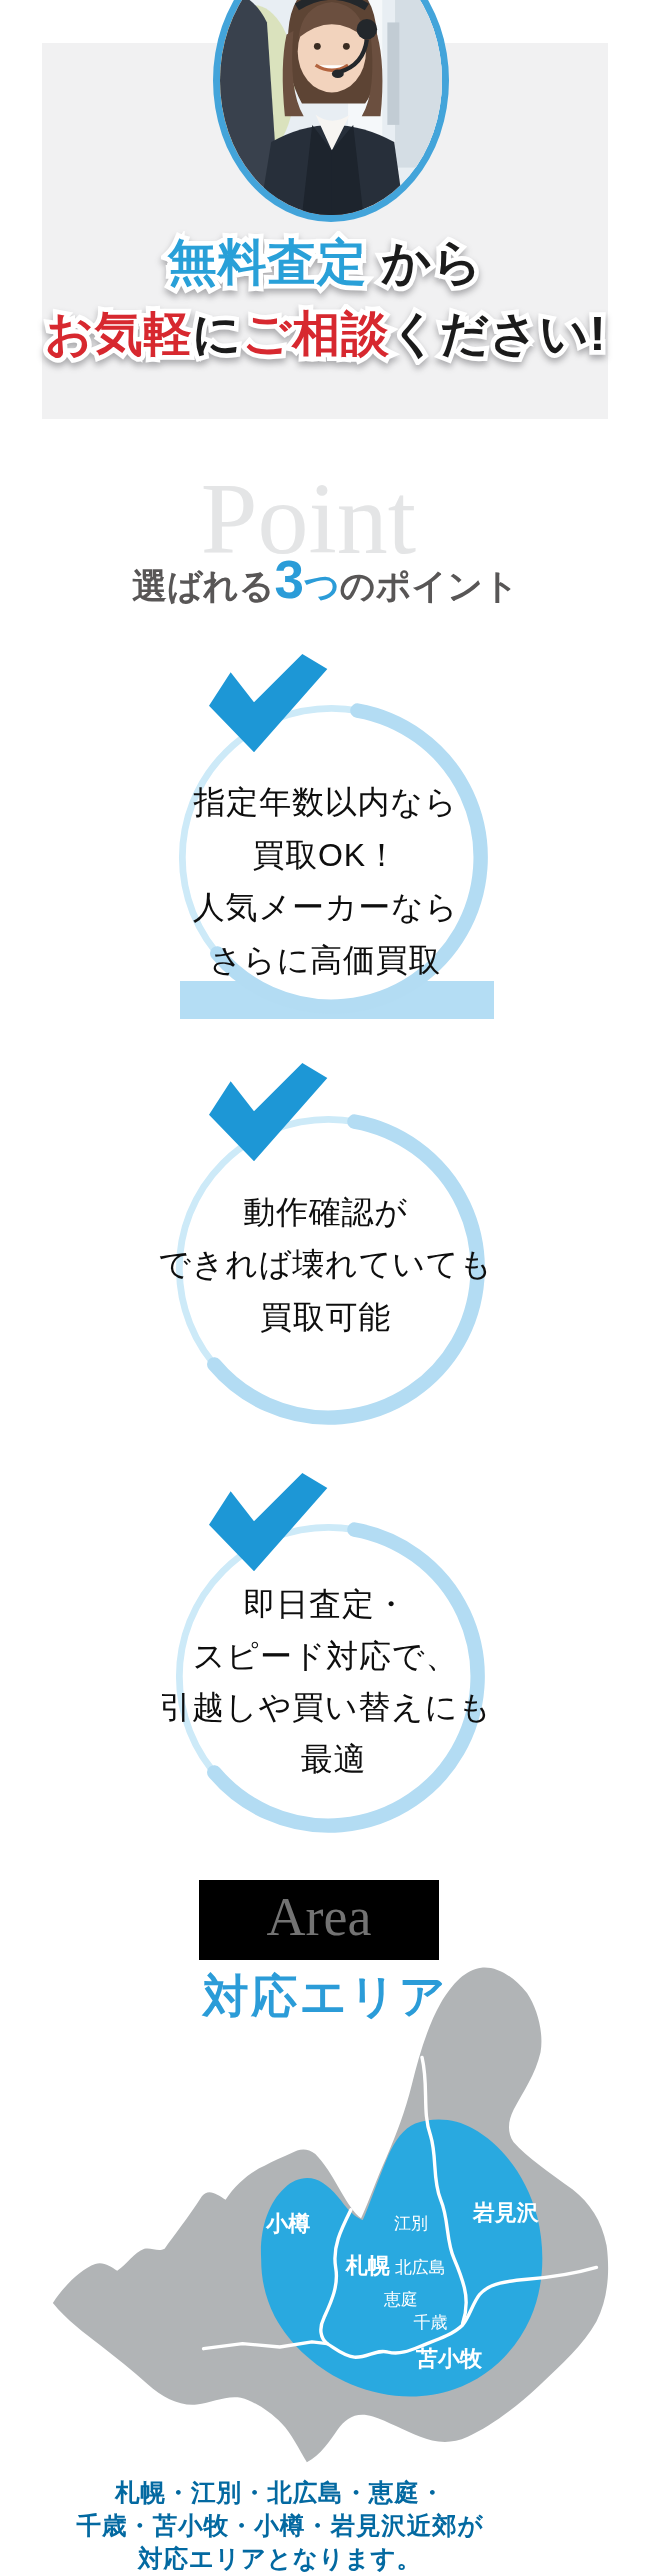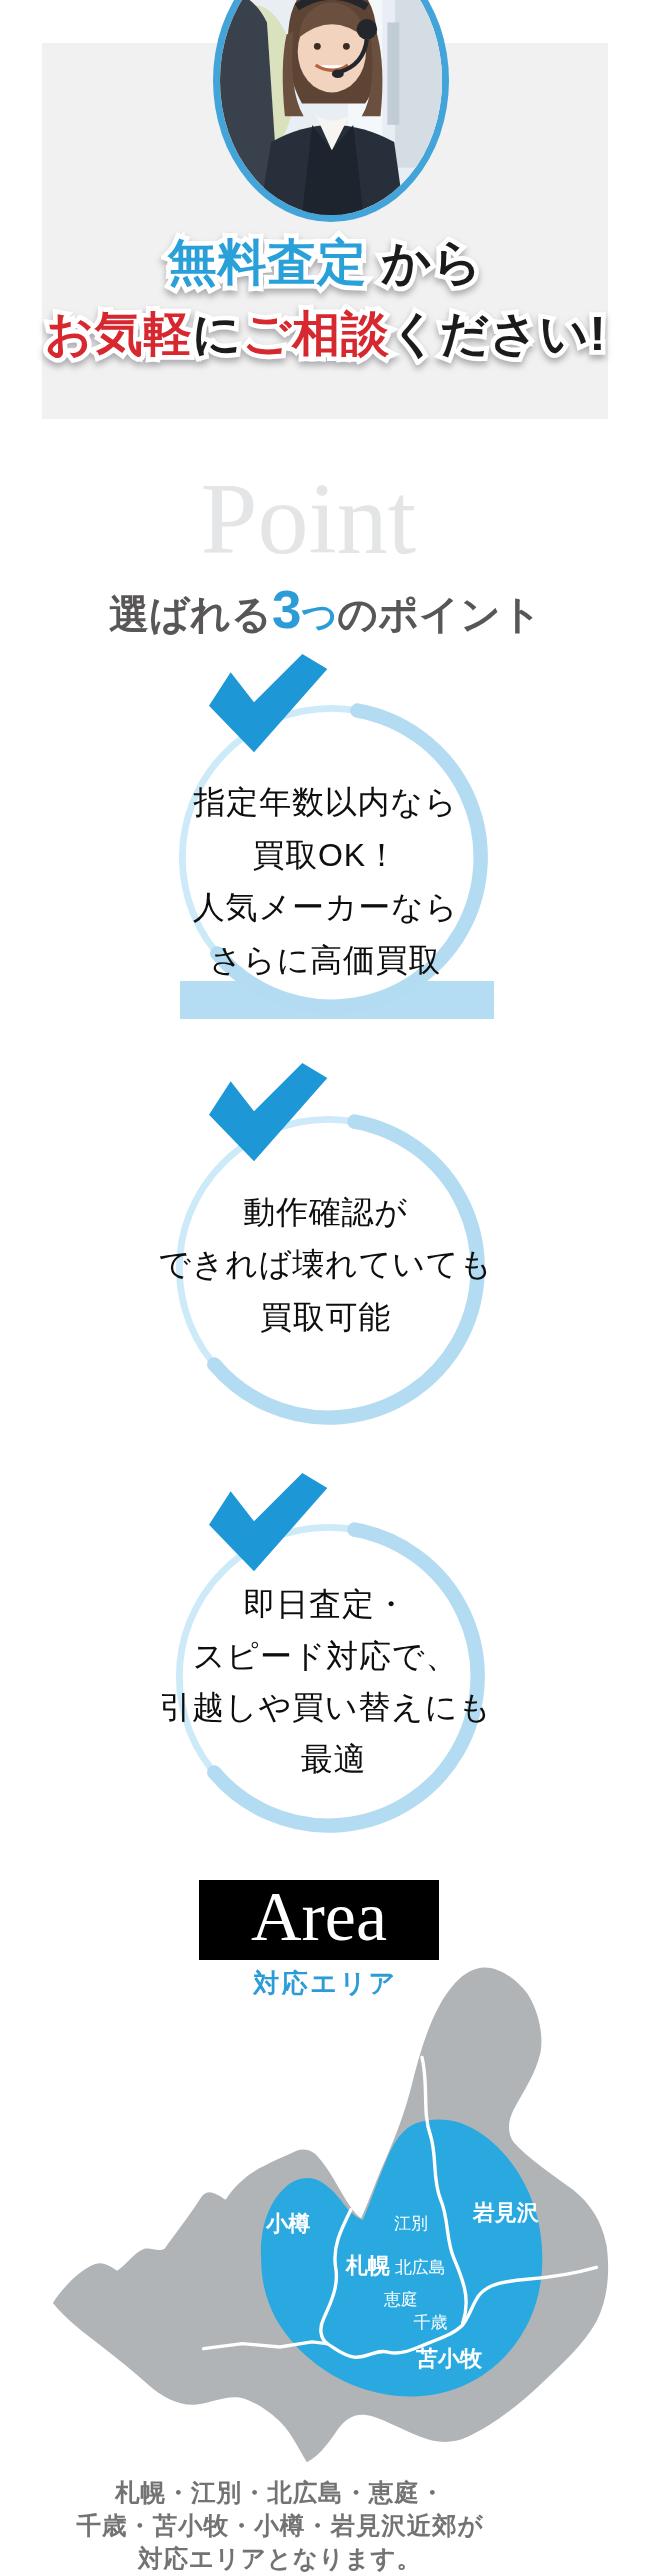--- a/index.html
+++ b/index.html
@@ -22,47 +22,47 @@
   .hero-line2 { top:302px; font-size:48px; }
   .seg-blue { color:#29a0d8; } .seg-red { color:#d7282f; } .seg-dark { color:#1b1b1b; }
   .under span { color:transparent; }
 
   
   .point-en { position:absolute; top:471px; left:0; width:651px; text-align:center;
     font-family:"Liberation Serif","DejaVu Serif",serif; font-size:102px; line-height:95px;
     color:#e4e5e6; transform:translateX(-17px); }
   .point-sub { position:absolute; top:563px; left:0; width:651px; text-align:center; white-space:nowrap; }
   .point-sub .w { display:inline-block; vertical-align:baseline; font-weight:bold; }
-  .sub-gray { color:#585656; font-size:40px;margin-top:24px; }
+  .sub-gray { color:#585656; font-size:35px; }
   .sub-num  { color:#2b9cd8; font-size:53px; line-height:34px; }
   .sub-tsu  { color:#2b9cd8; font-size:35px; }
 
   
   .ring { position:absolute; width:339px; height:339px; }
   .check { position:absolute; width:136px; height:100px; }
   .pt-line { position:absolute; left:0; width:651px; text-align:center;
     font-size:32px; font-weight:normal; color:#0e0e0e; letter-spacing:0.8px; white-space:nowrap; }
   .bar { position:absolute; left:180px; top:981px; width:314px; height:38px; background:#b4ddf4; }
 
   
   .area-box { position:absolute; left:199px; top:1880px; width:240px; height:80px; background:#000;
     display:flex; align-items:center; justify-content:center; }
-  .area-en { font-family:"Liberation Serif","DejaVu Serif",serif; font-size:70px; line-height:80px;
-    color:#ffffff; padding-bottom:5.1px; }
+  .area-en { font-family:"Liberation Serif","DejaVu Serif",serif; font-size:54px; line-height:80px;
+    color:#737373; padding-bottom:5.1px; }
   .area-jp { position:absolute; top:1966px; left:0; width:651px; text-align:center;
-    font-size:26px; font-weight:bold; color:#2b9cd8; letter-spacing:2.5px; }
+    font-size:46px; font-weight:bold; color:#2b9cd8; letter-spacing:2.5px; }
 
   .map-wrap { position:absolute; left:0; top:1966px; width:645px; height:508px; }
   .map-wrap svg { display:block; width:651px; height:508px; }
   .map-label { fill:#ffffff; font-family:"Liberation Sans","DejaVu Sans",sans-serif; }
   .map-label.big { font-size:26px; font-weight:bold; }
   .map-label.small { font-size:20px; }
 
   .foot-note { position:absolute; top:2476px; left:0; width:560px; text-align:center;
-    font-size:24.6px; line-height:33px; font-weight:bold; color:#737373; letter-spacing:0.8px; }
+    font-size:24.6px; line-height:33px; font-weight:bold; color:#0369a1; letter-spacing:0.8px; }
 </style>
 </head>
 <body>
 
 <div class="page">
 
   <div class="hero-band"></div>
 
   <div class="hero-photo">
     <svg viewBox="0 0 260 316" preserveAspectRatio="xMidYMid slice">

